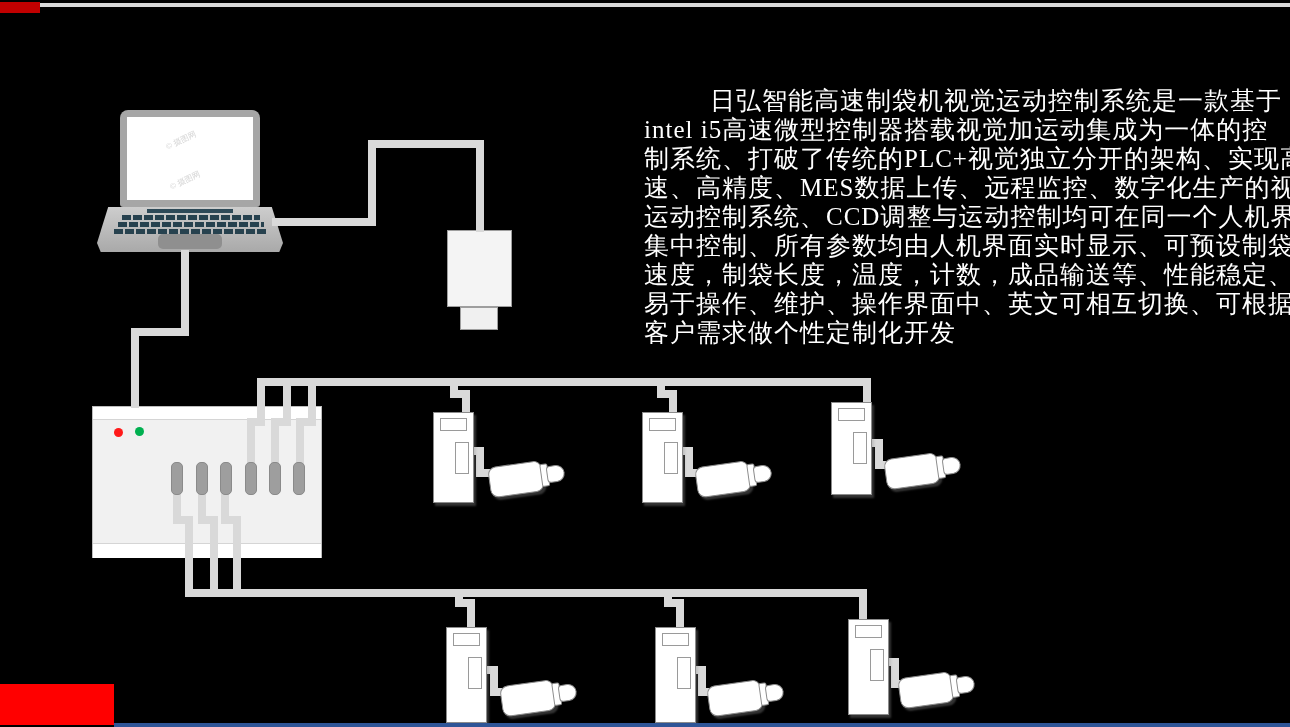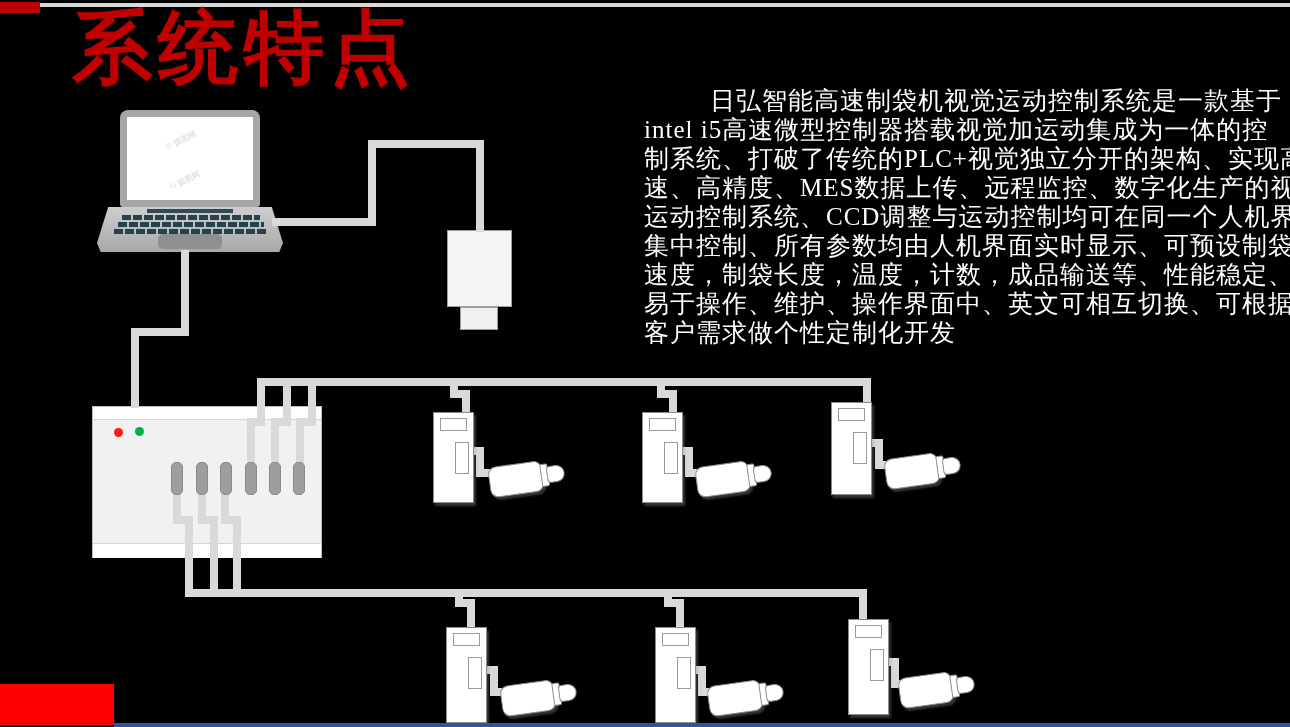--- a/index.html
+++ b/index.html
@@ -47,21 +47,20 @@
   .footer-red{position:absolute;left:0;top:684px;width:114px;height:41px;background:var(--footer-red,#FF0000);}
   .footer-blue{position:absolute;left:114px;top:723px;width:1176px;height:4px;background:var(--footer-blue,#2F5597);}
 </style>
 </head>
 <body>
 
 <div class="slide">
 
   <div class="top-line"></div>
   <div class="corner-red"></div>
-  <div class="title">系统特点</div>
 
   <div class="bodytext">
     <div class="line indent">日弘智能高速制袋机视觉运动控制系统是一款基于</div>
     <div class="line">intel i5高速微型控制器搭载视觉加运动集成为一体的控</div>
     <div class="line">制系统、打破了传统的PLC+视觉独立分开的架构、实现高</div>
     <div class="line">速、高精度、MES数据上传、远程监控、数字化生产的视觉</div>
     <div class="line">运动控制系统、CCD调整与运动控制均可在同一个人机界面</div>
     <div class="line">集中控制、所有参数均由人机界面实时显示、可预设制袋</div>
     <div class="line">速度，制袋长度，温度，计数，成品输送等、性能稳定、</div>
     <div class="line">易于操作、维护、操作界面中、英文可相互切换、可根据</div>

